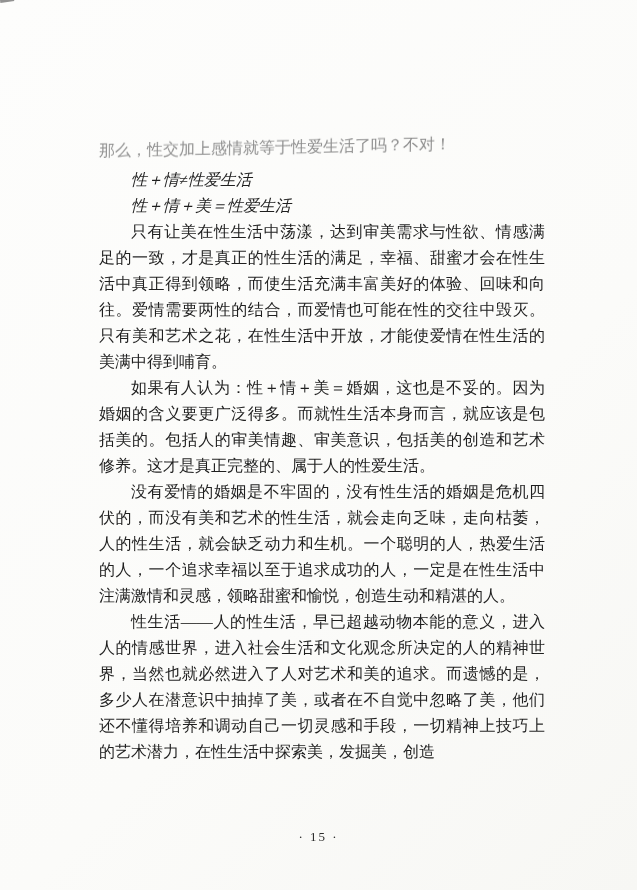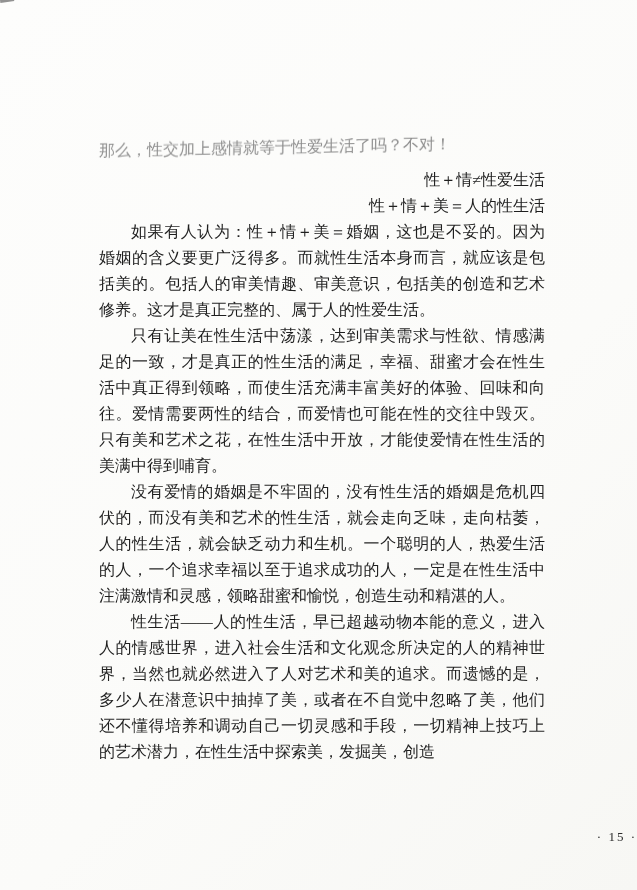--- a/index.html
+++ b/index.html
@@ -37,54 +37,55 @@
   .faint-line {
     color: #8d8d8d;
     transform: rotate(-1.1deg) skewX(-2deg);
     transform-origin: left center;
     filter: blur(0.3px);
     white-space: nowrap;
     margin-bottom: 3px;
   }
   .indent-line {
     text-indent: 2em;
-    text-align: right;
+    text-align: left;
+    font-style: italic;
   }
   .para {
     margin: 0;
     text-indent: 2em;
   }
   .page-number {
     position: absolute;
     left: 0; right: 0;
     top: 829px;
-    text-align: right;
+    text-align: center;
     font-size: 13px;
     color: #2c2c2c;
     letter-spacing: 2px;
   }
 </style>
 </head>
 <body>
 
 <div class="page">
 
   <div class="scan-artifact"></div>
 
   <div class="text-block">
     <div class="faint-line">那么，性交加上感情就等于性爱生活了吗？不对！</div>
 
     <div class="indent-line">性＋情≠性爱生活</div>
 
 
-    <div class="indent-line">性＋情＋美＝人的性生活</div>
+    <div class="indent-line">性＋情＋美＝性爱生活</div>
+
+    <p class="para">只有让美在性生活中荡漾，达到审美需求与性欲、情感满足的一致，才是真正的性生活的满足，幸福、甜蜜才会在性生活中真正得到领略，而使生活充满丰富美好的体验、回味和向往。爱情需要两性的结合，而爱情也可能在性的交往中毁灭。只有美和艺术之花，在性生活中开放，才能使爱情在性生活的美满中得到哺育。</p>
 
     <p class="para">如果有人认为：性＋情＋美＝婚姻，这也是不妥的。因为婚姻的含义要更广泛得多。而就性生活本身而言，就应该是包括美的。包括人的审美情趣、审美意识，包括美的创造和艺术修养。这才是真正完整的、属于人的性爱生活。</p>
-
-    <p class="para">只有让美在性生活中荡漾，达到审美需求与性欲、情感满足的一致，才是真正的性生活的满足，幸福、甜蜜才会在性生活中真正得到领略，而使生活充满丰富美好的体验、回味和向往。爱情需要两性的结合，而爱情也可能在性的交往中毁灭。只有美和艺术之花，在性生活中开放，才能使爱情在性生活的美满中得到哺育。</p>
 
     <p class="para">没有爱情的婚姻是不牢固的，没有性生活的婚姻是危机四伏的，而没有美和艺术的性生活，就会走向乏味，走向枯萎，人的性生活，就会缺乏动力和生机。一个聪明的人，热爱生活的人，一个追求幸福以至于追求成功的人，一定是在性生活中注满激情和灵感，领略甜蜜和愉悦，创造生动和精湛的人。</p>
 
     <p class="para">性生活——人的性生活，早已超越动物本能的意义，进入人的情感世界，进入社会生活和文化观念所决定的人的精神世界，当然也就必然进入了人对艺术和美的追求。而遗憾的是，多少人在潜意识中抽掉了美，或者在不自觉中忽略了美，他们还不懂得培养和调动自己一切灵感和手段，一切精神上技巧上的艺术潜力，在性生活中探索美，发掘美，创造</p>
   </div>
 
   <div class="page-number">· 15 ·</div>
 
 </div>
 

